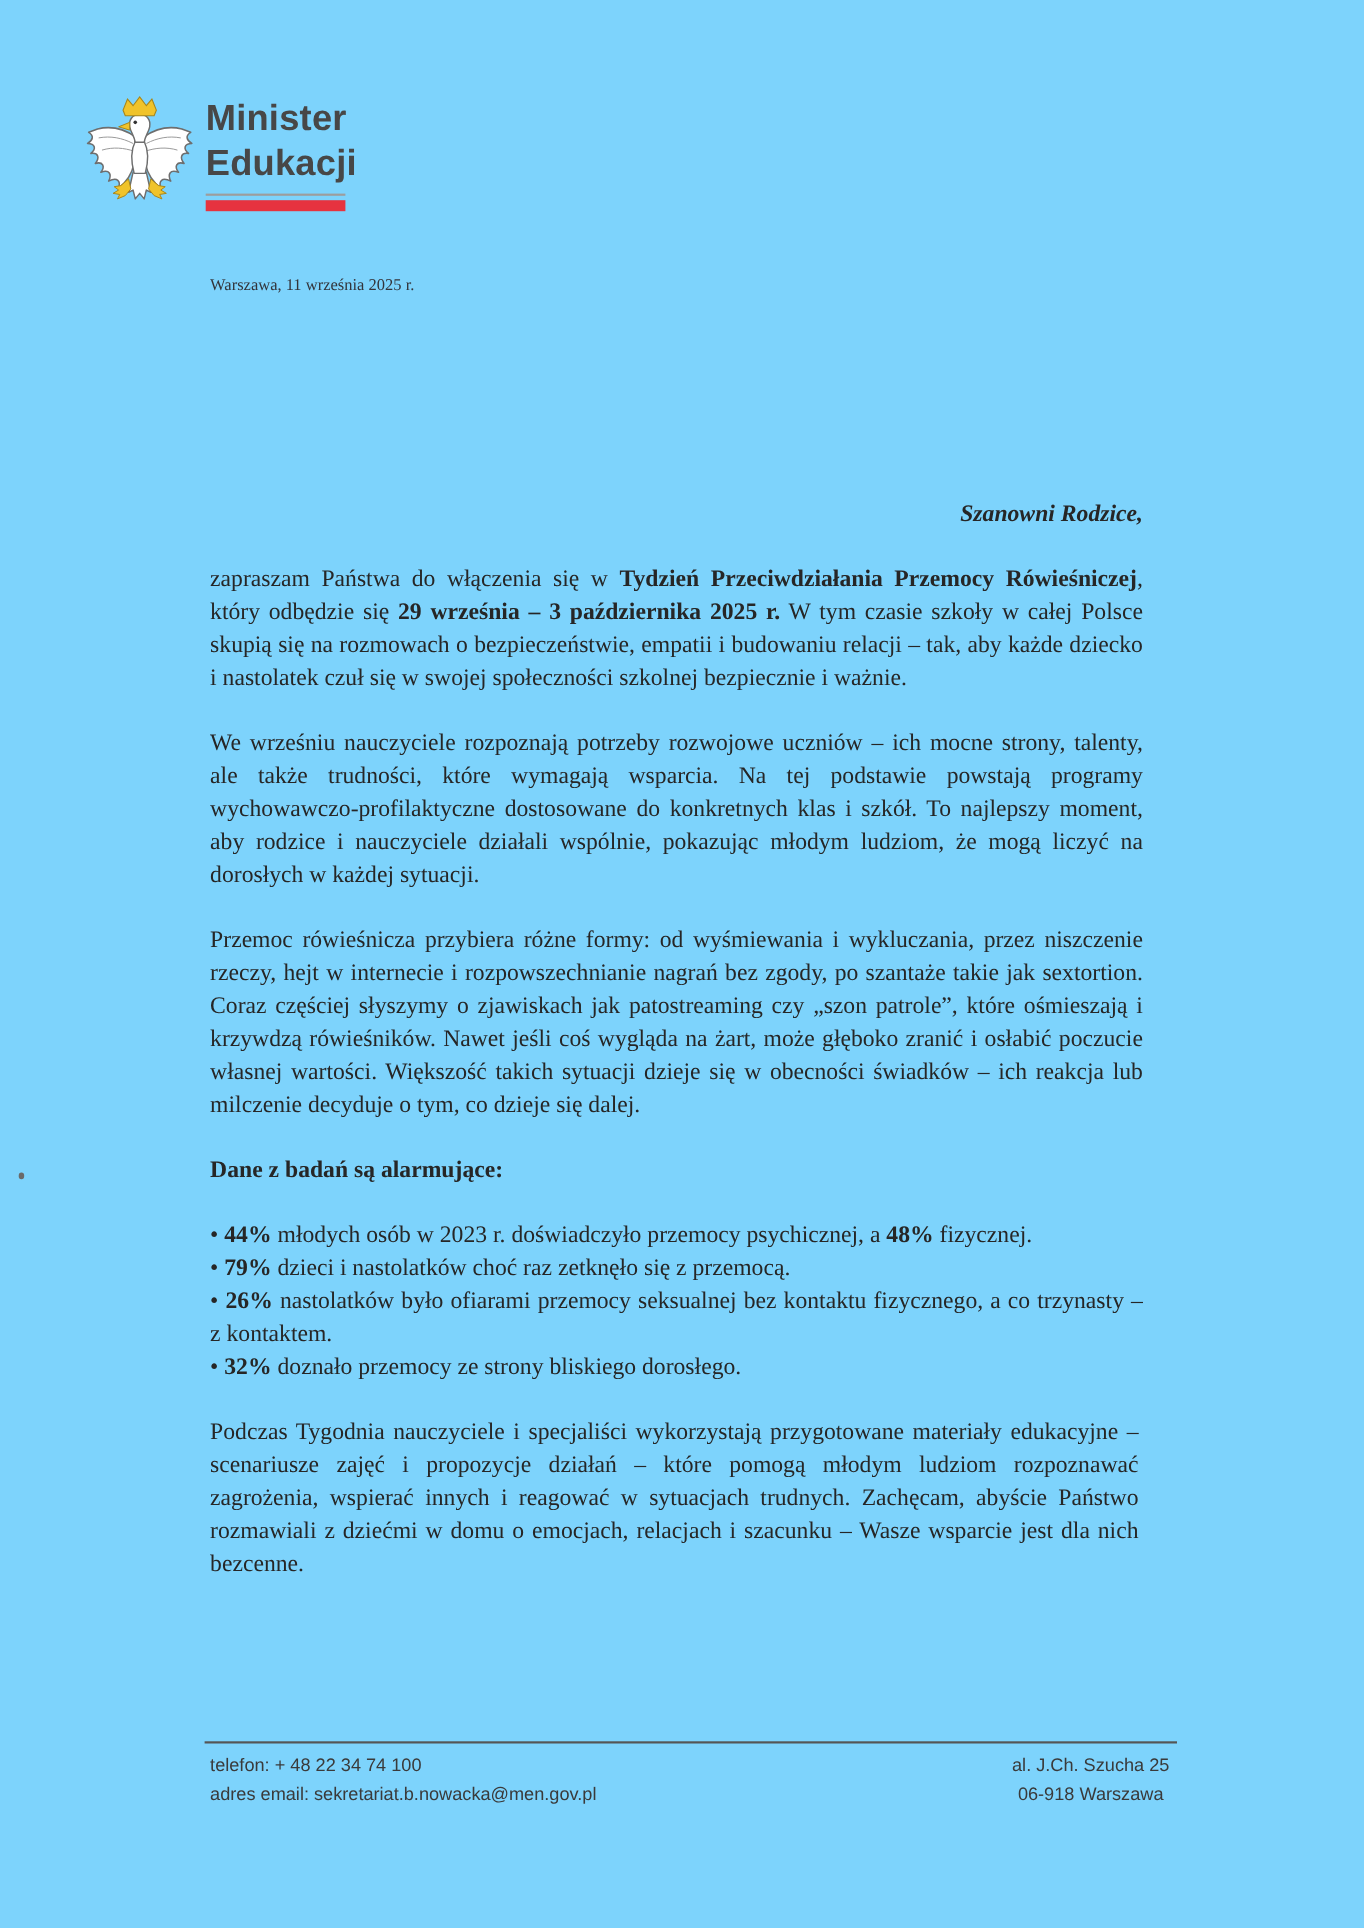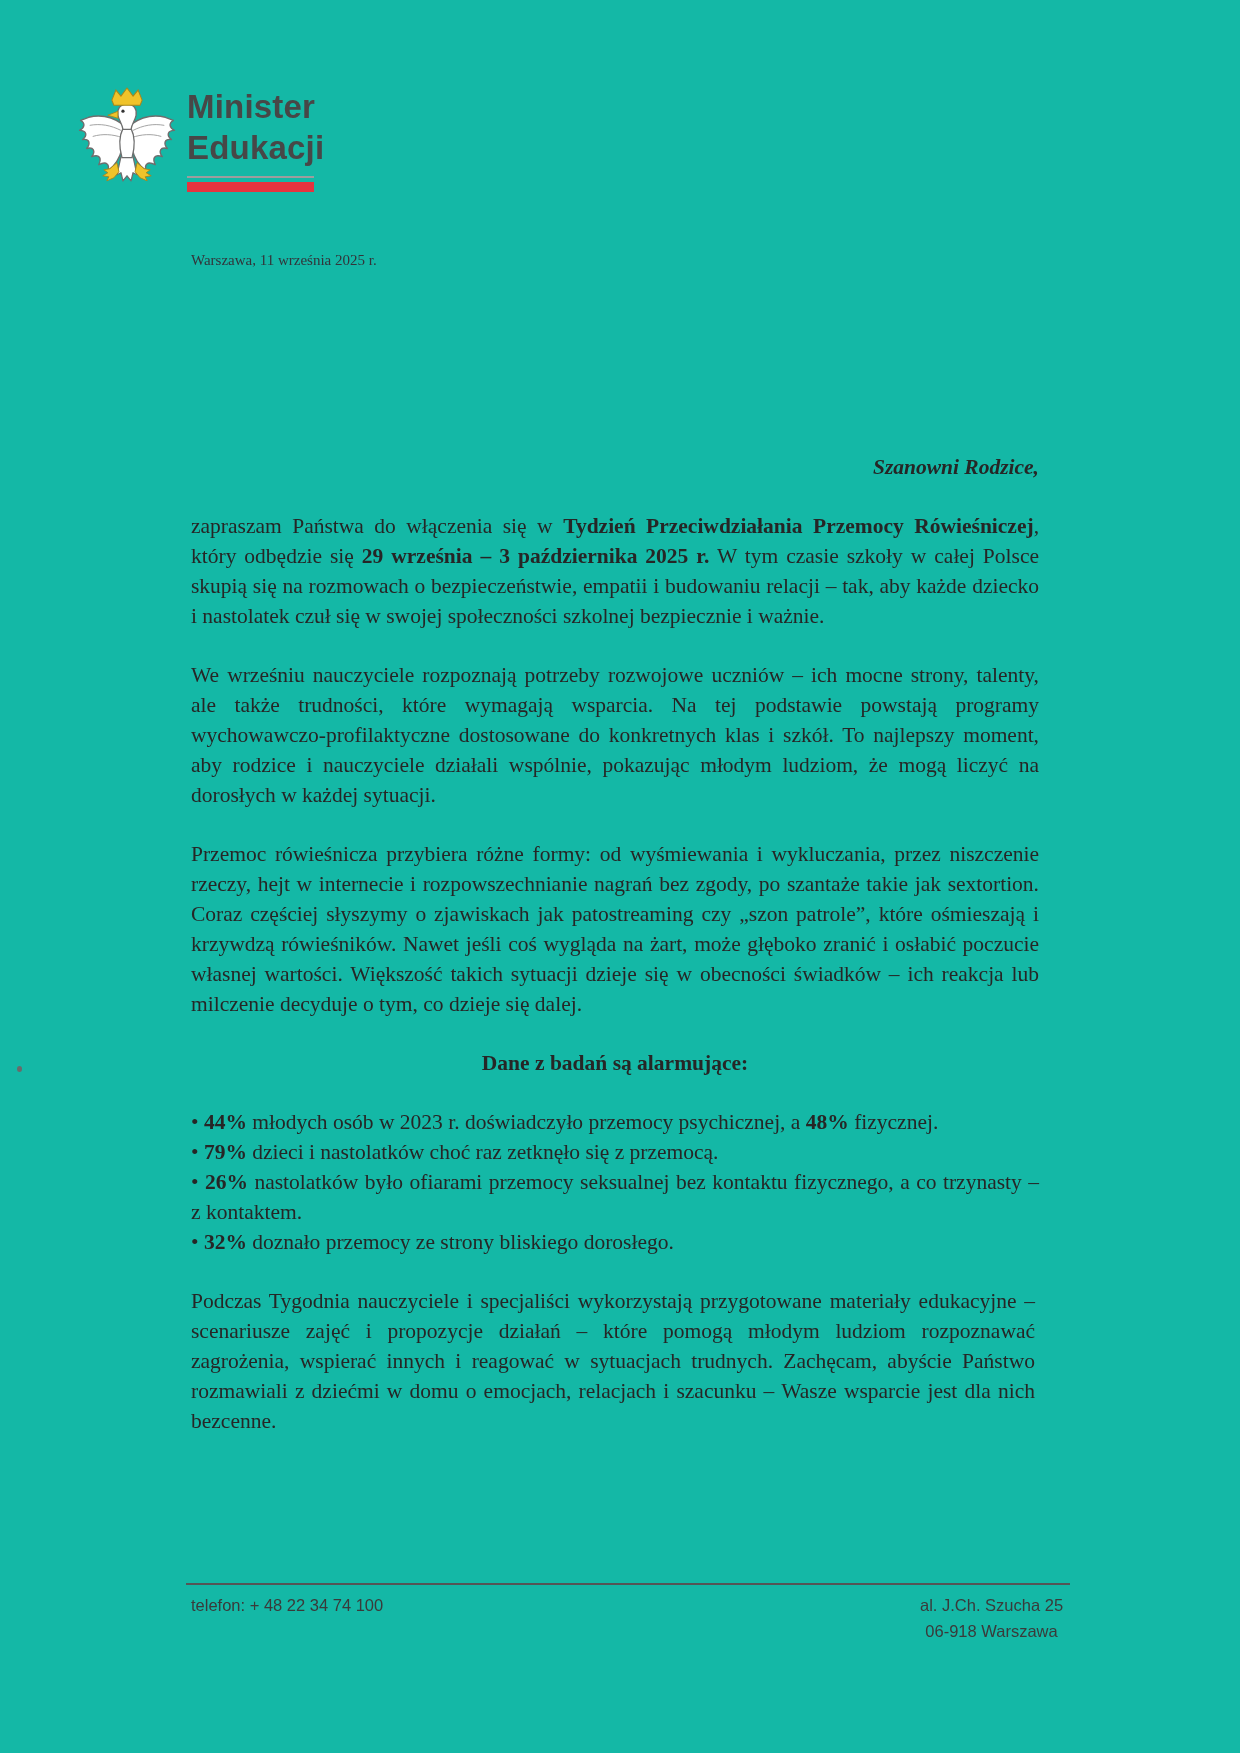--- a/index.html
+++ b/index.html
@@ -4,21 +4,21 @@
 <style>
   html,body{margin:0;padding:0;}
   body{
     width:1240px;height:1753px;
     background:#f4f4f4;
     font-family:"Liberation Serif","DejaVu Serif",serif;
   }
   .page{
     position:relative;
     width:1240px;height:1753px;
-    background:#14b8a6;
+    background:#7dd3fc;
     overflow:hidden;
     color:#242424;
   }
 
   
   .eagle{
     position:absolute;left:76px;top:84px;
     width:102px;height:116px;
   }
   .brand-title{
@@ -42,21 +42,21 @@
     position:absolute;left:191px;top:252px;
     font-size:15px;color:#33343a;
   }
   .letter-body{
     position:absolute;left:191px;top:452px;width:848px;
     font-size:21.5px;line-height:30px;
     text-align:justify;color:#262626;
   }
   .salutation{font-weight:bold;margin:0 0 29px 0;text-align:right;font-style:italic;}
   .para{margin:0 0 29px 0;}
-  .list-heading{font-weight:bold;margin:0 0 29px 0;text-align:center;}
+  .list-heading{font-weight:bold;margin:0 0 29px 0;text-align:left;}
   .bullet{margin:0;}
   .closing{margin:29px 4px 0 0;}
   .letter-body .bold{font-weight:bold;}
 
   
   .footer-rule{
     position:absolute;left:186px;top:1583px;width:884px;height:2px;
     background:#555;
   }
   .footer-left{
@@ -137,20 +137,21 @@
     <p class="bullet"><span>• </span><span class="bold">26%</span><span> nastolatków było ofiarami przemocy seksualnej bez kontaktu fizycznego, a co trzynasty – z kontaktem.</span></p>
     <p class="bullet"><span>• </span><span class="bold">32%</span><span> doznało przemocy ze strony bliskiego dorosłego.</span></p>
 
     <p class="para closing"><span>Podczas Tygodnia nauczyciele i specjaliści wykorzystają przygotowane materiały edukacyjne – scenariusze zajęć i propozycje działań – które pomogą młodym ludziom rozpoznawać zagrożenia, wspierać innych i reagować w sytuacjach trudnych. Zachęcam, abyście Państwo rozmawiali z dziećmi w domu o emocjach, relacjach i szacunku – Wasze wsparcie jest dla nich bezcenne.</span></p>
   </div>
 
   <div class="footer-rule"></div>
 
   <div class="footer-left">
     <div>telefon: + 48 22 34 74 100</div>
+    <div>adres email: sekretariat.b.nowacka@men.gov.pl</div>
   </div>
 
   <div class="footer-right">
     <div>al. J.Ch. Szucha 25</div>
     <div>06-918 Warszawa</div>
   </div>
 
   <div class="artifact-dot"></div>
 
 </div>

